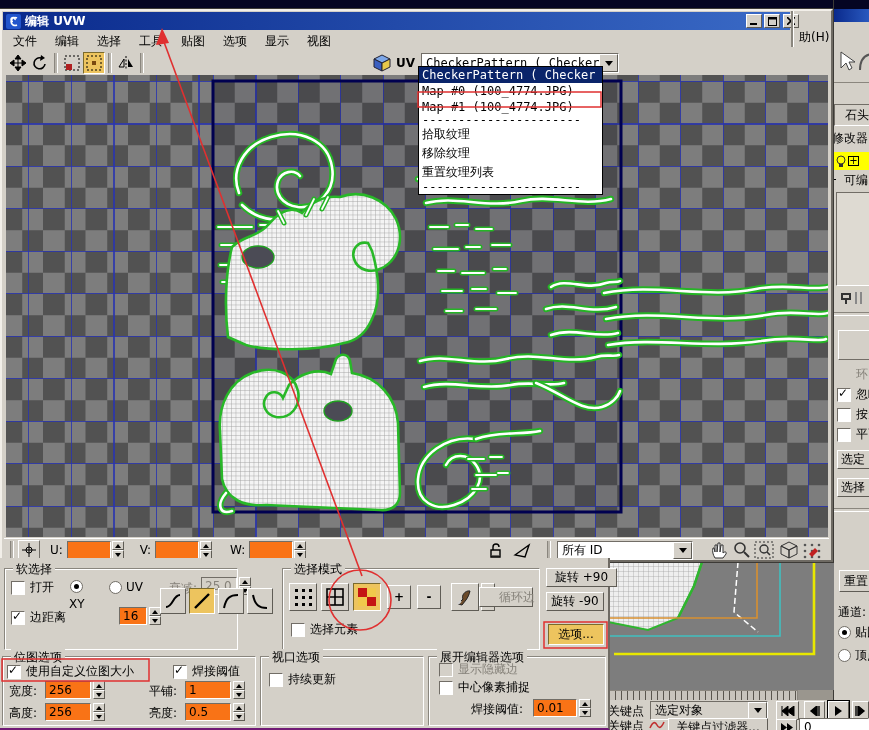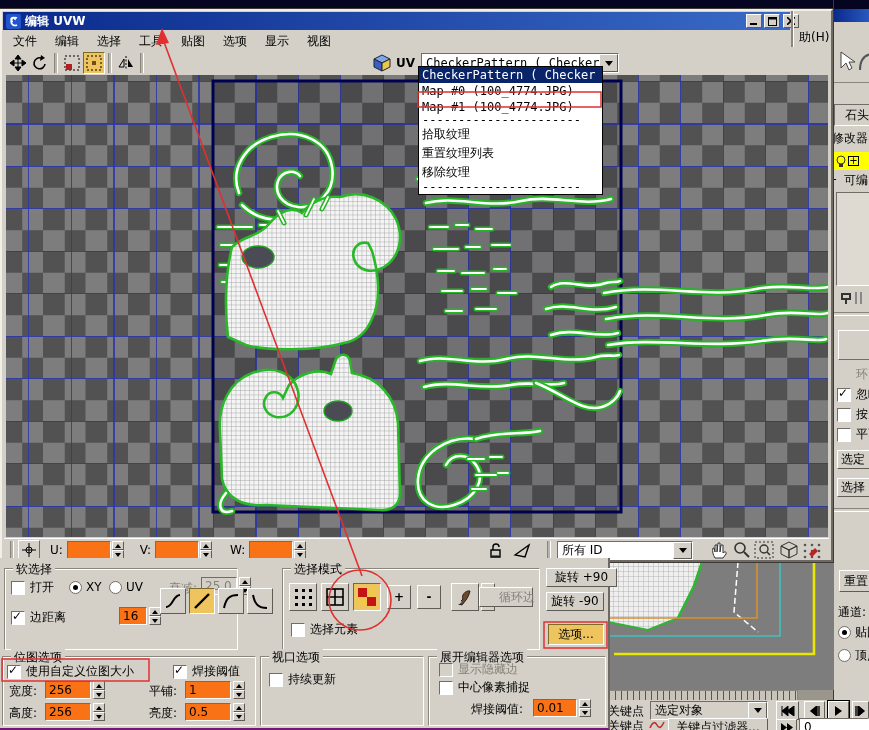--- a/index.html
+++ b/index.html
@@ -412,34 +412,34 @@
     </svg>
   </div>
 </div>
 
 <div class="abs" style="left:418px;top:66px;width:183px;background:#fff;border:1px solid #000;z-index:30;font-size:12px;">
   <div class="mono" style="background:#0a246a;color:#fff;padding:1px 3px;white-space:nowrap;overflow:hidden;">CheckerPattern  ( Checker )</div>
   <div class="mono" style="padding:1px 3px;white-space:nowrap;overflow:hidden;">Map #0  (100_4774.JPG)</div>
   <div class="mono" style="padding:1px 3px;white-space:nowrap;overflow:hidden;">Map #1  (100_4774.JPG)</div>
   <div class="mono" style="padding:0 3px;line-height:10px;white-space:nowrap;overflow:hidden;">----------------------</div>
   <div style="padding:1px 3px;">拾取纹理</div>
+  <div style="padding:1px 3px;">移除纹理</div>
   <div style="padding:1px 3px;">重置纹理列表</div>
-  <div style="padding:1px 3px;">移除纹理</div>
   <div class="mono" style="padding:0 3px 2px;line-height:10px;white-space:nowrap;overflow:hidden;">----------------------</div>
 </div>
 
 <div class="abs" style="left:0;top:558px;width:608px;height:170px;background:#d4d0c8;border-right:2px solid #6e6a63;border-bottom:2px solid #701a75;z-index:10;">
 
   <div class="abs gb" style="left:4px;top:10px;width:232px;height:80px;">
     <span class="gt">软选择</span>
     <div class="abs cb" style="left:6px;top:10px;">
       <span class="box"></span>
         <span>打开</span>
     </div>
-    <div class="abs rd" style="left:64px;top:11px;">
+    <div class="abs rd" style="left:64px;top:11px;flex-direction:column;">
       <span class="cir on"></span>
         <span>XY</span>
     </div>
     <div class="abs rd" style="left:104px;top:11px;">
       <span class="cir"></span>
         <span>UV</span>
     </div>
     <span class="abs lbl dis" style="left:164px;top:11px;">衰减:</span>
     <div class="abs spin dis" style="left:196px;top:8px;width:36px;">
       <input readonly="" value="25.0" style="">

